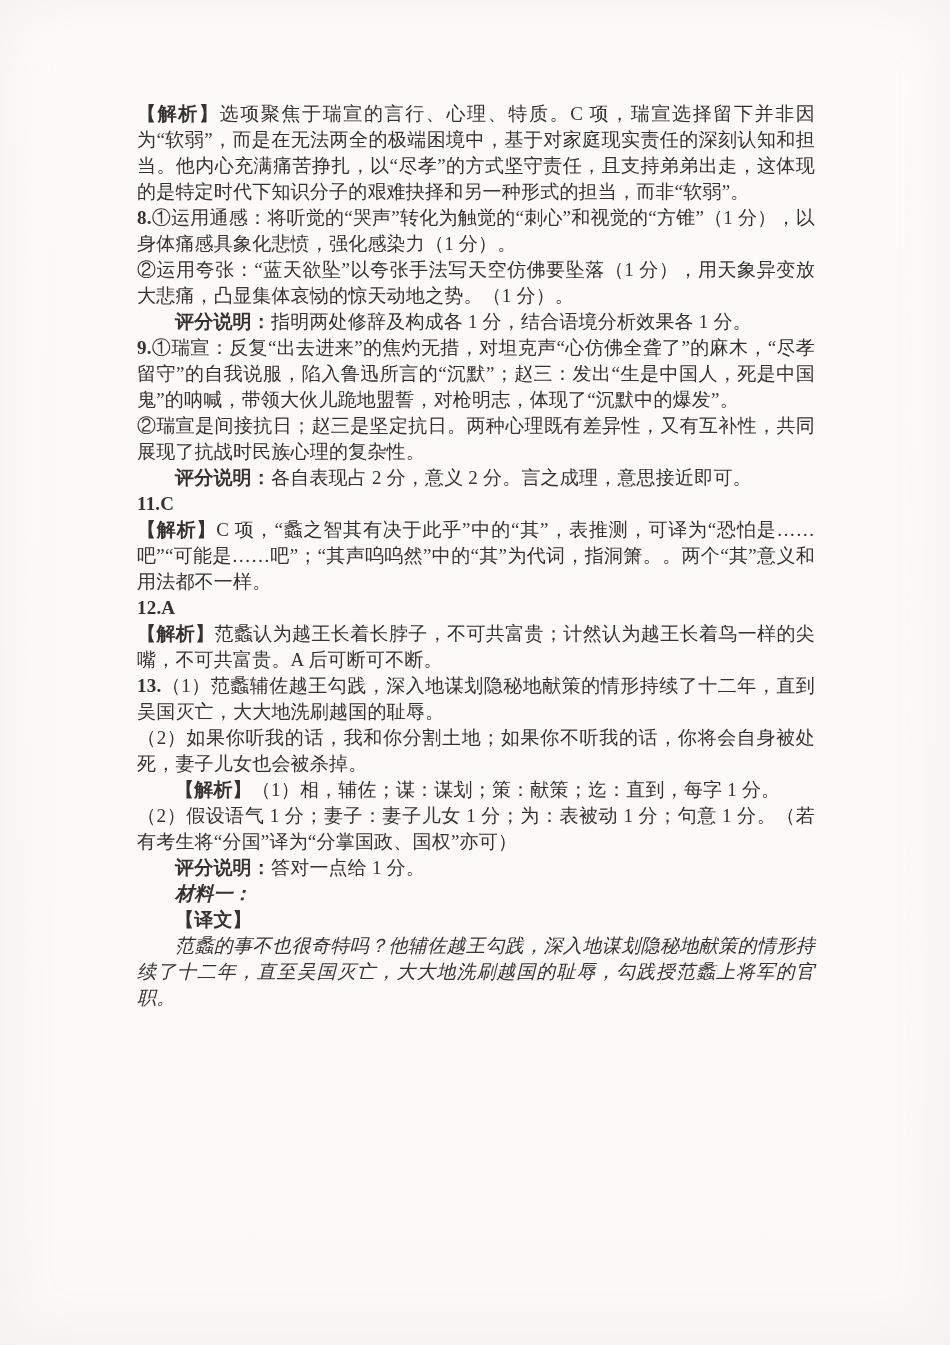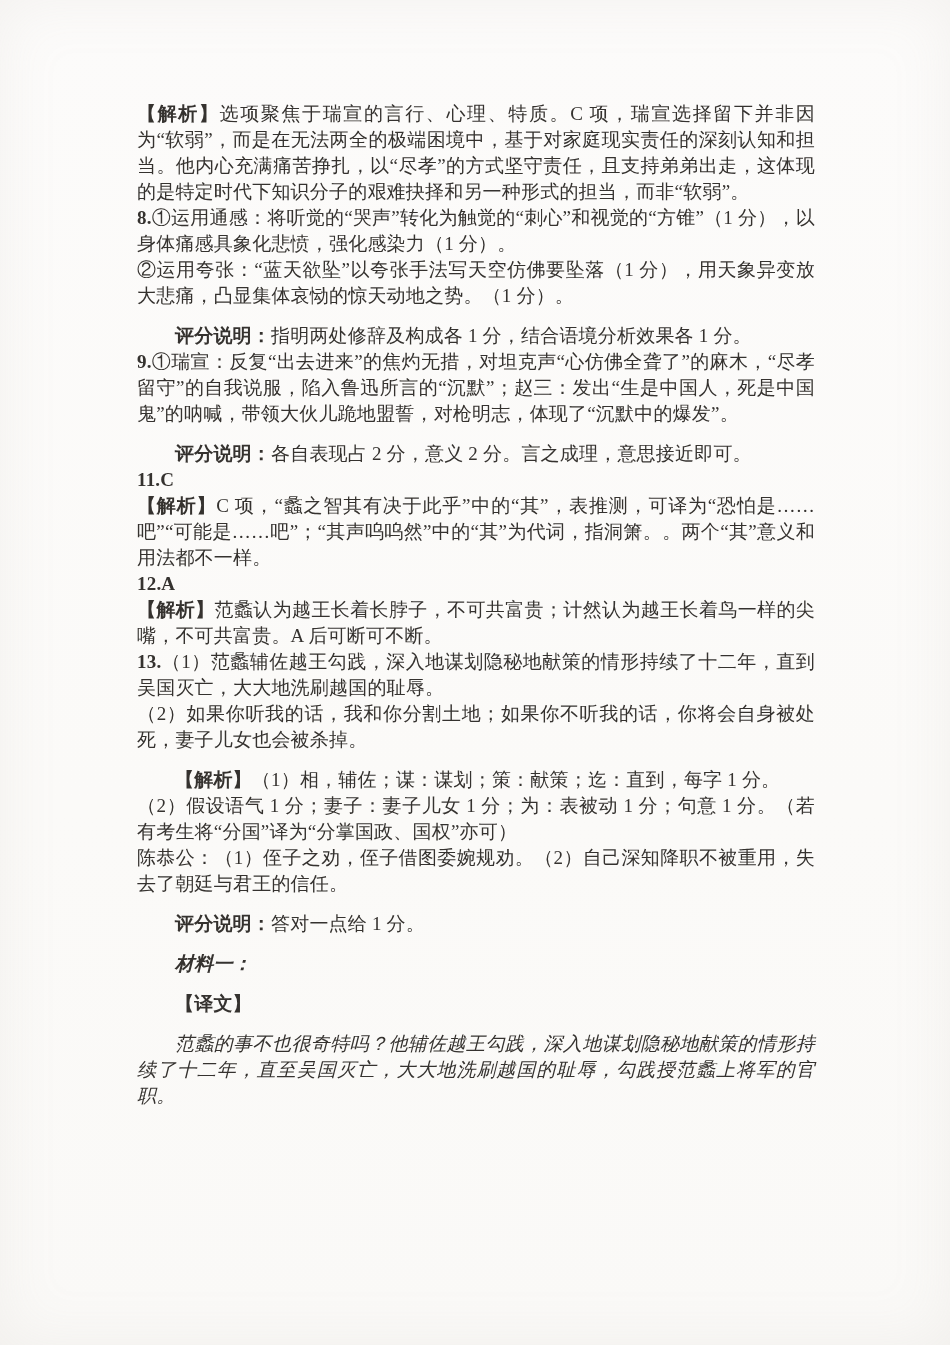--- a/index.html
+++ b/index.html
@@ -24,43 +24,43 @@
     font-size: 19px;
     line-height: 26px;
     color: #35322f;
     text-align: justify;
     letter-spacing: 0.2px;
   }
   .content p {
     margin: 0;
     padding: 0;
   }
-  p.indent { text-indent: 2em; margin-top: 14px; }
+  p.indent { text-indent: 2em; }
   .b { font-weight: 700; }
   .kai { font-style: italic; }
   .kai .b { font-style: italic; }
 </style>
 </head>
 <body>
 
 <div class="page">
   <div class="content" style="color: rgb(53, 50, 47);">
       <p class=""><span class="b">【解析】</span><span>选项聚焦于瑞宣的言行、心理、特质。C 项，瑞宣选择留下并非因为“软弱”，而是在无法两全的极端困境中，基于对家庭现实责任的深刻认知和担当。他内心充满痛苦挣扎，以“尽孝”的方式坚守责任，且支持弟弟出走，这体现的是特定时代下知识分子的艰难抉择和另一种形式的担当，而非“软弱”。</span></p>
       <p class=""><span class="b">8.</span><span>①运用通感：将听觉的“哭声”转化为触觉的“刺心”和视觉的“方锥”（1 分），以身体痛感具象化悲愤，强化感染力（1 分）。</span></p>
       <p class=""><span>②运用夸张：“蓝天欲坠”以夸张手法写天空仿佛要坠落（1 分），用天象异变放大悲痛，凸显集体哀恸的惊天动地之势。（1 分）。</span></p>
       <p class="indent "><span class="b">评分说明：</span><span>指明两处修辞及构成各 1 分，结合语境分析效果各 1 分。</span></p>
       <p class=""><span class="b">9.</span><span>①瑞宣：反复“出去进来”的焦灼无措，对坦克声“心仿佛全聋了”的麻木，“尽孝留守”的自我说服，陷入鲁迅所言的“沉默”；赵三：发出“生是中国人，死是中国鬼”的呐喊，带领大伙儿跪地盟誓，对枪明志，体现了“沉默中的爆发”。</span></p>
+      <p class=""><span>②瑞宣是间接抗日；赵三是坚定抗日。两种心理既有差异性，又有互补性，共同展现了抗战时民族心理的复杂性。</span></p>
       <p class="indent "><span class="b">评分说明：</span><span>各自表现占 2 分，意义 2 分。言之成理，意思接近即可。</span></p>
       <p class=""><span class="b">11.C</span></p>
       <p class=""><span class="b">【解析】</span><span>C 项，“蠡之智其有决于此乎”中的“其”，表推测，可译为“恐怕是……吧”“可能是……吧”；“其声呜呜然”中的“其”为代词，指洞箫。。两个“其”意义和用法都不一样。</span></p>
       <p class=""><span class="b">12.A</span></p>
       <p class=""><span class="b">【解析】</span><span>范蠡认为越王长着长脖子，不可共富贵；计然认为越王长着鸟一样的尖嘴，不可共富贵。A 后可断可不断。</span></p>
       <p class=""><span class="b">13.</span><span>（1）范蠡辅佐越王勾践，深入地谋划隐秘地献策的情形持续了十二年，直到吴国灭亡，大大地洗刷越国的耻辱。</span></p>
       <p class=""><span>（2）如果你听我的话，我和你分割土地；如果你不听我的话，你将会自身被处死，妻子儿女也会被杀掉。</span></p>
       <p class="indent "><span class="b">【解析】</span><span>（1）相，辅佐；谋：谋划；策：献策；迄：直到，每字 1 分。</span></p>
       <p class=""><span>（2）假设语气 1 分；妻子：妻子儿女 1 分；为：表被动 1 分；句意 1 分。（若有考生将“分国”译为“分掌国政、国权”亦可）</span></p>
-      <p class=""><span>陈恭公：（1）侄子之劝，侄子借图委婉规劝。（2）自己深知降职不被重用，失去了朝廷与君王的信任。</span></p>
       <p class="indent "><span class="b">评分说明：</span><span>答对一点给 1 分。</span></p>
       <p class="indent kai"><span class="b">材料一：</span></p>
       <p class="indent "><span class="b">【译文】</span></p>
       <p class="indent kai"><span>范蠡的事不也很奇特吗？他辅佐越王勾践，深入地谋划隐秘地献策的情形持续了十二年，直至吴国灭亡，大大地洗刷越国的耻辱，勾践授范蠡上将军的官职。</span></p>
     </div>
 </div>
 
 </body></html>

